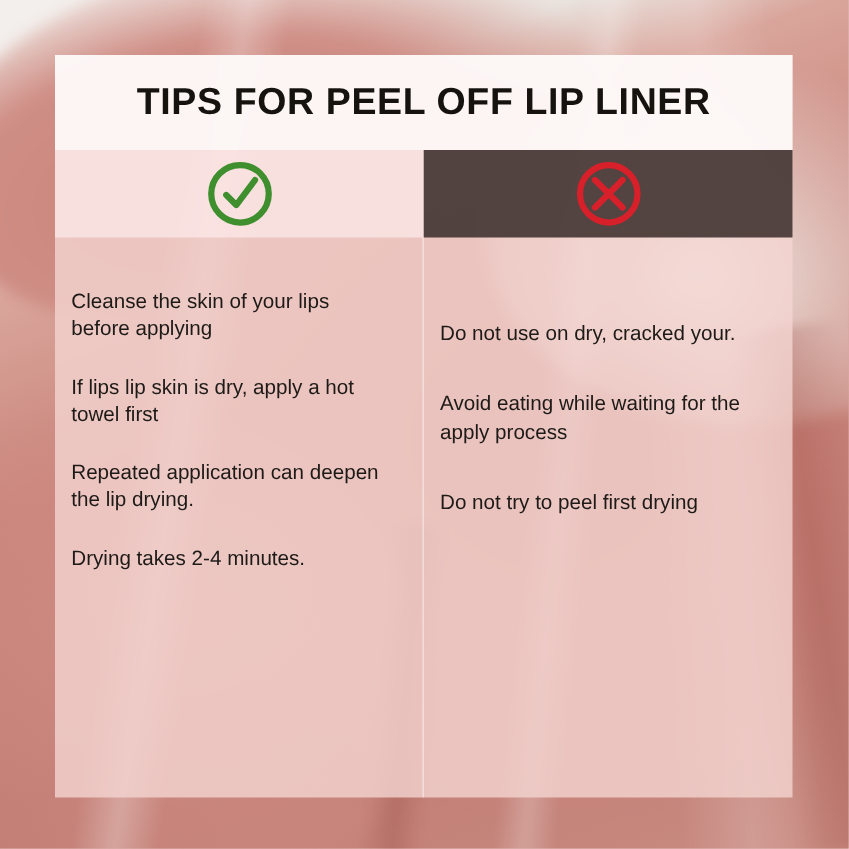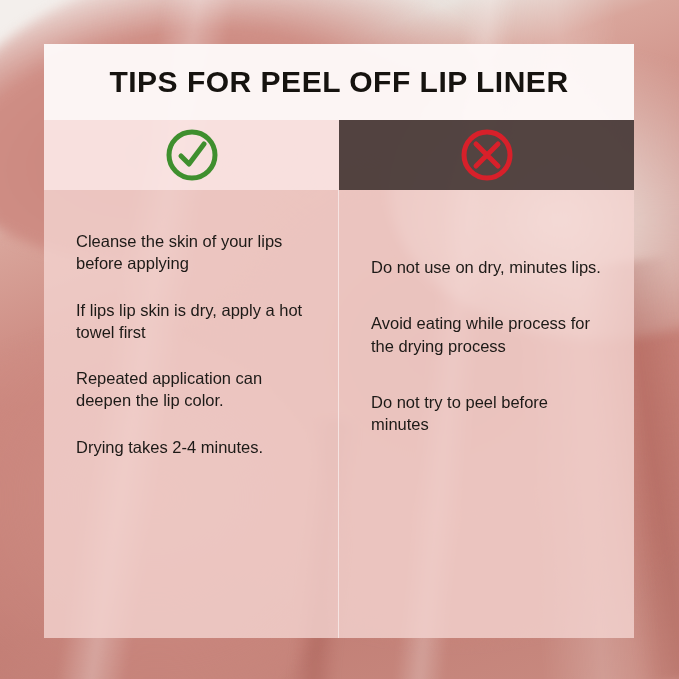--- a/index.html
+++ b/index.html
@@ -111,21 +111,21 @@
   .icon-cell.bad {
     background: rgba(60,48,46,0.88);
   }
 
   .body-row {
     display: flex;
     height: 448px;
   }
   .col {
     flex: 1 1 50%;
-    padding: 40px 26px 10px 32px;
+    padding: 40px 26px 10px 13px;
     box-sizing: border-box;
   }
   .col.left {
     border-right: 1px solid rgba(255,255,255,0.55);
   }
   .tip {
     font-size: 16.5px;
     line-height: 1.35;
     color: #1d1a17;
     margin: 0 0 24px 0;
@@ -174,24 +174,24 @@
             <path d="M17 17 L39 39 M39 17 L17 39" fill="none" stroke="#d8202a" stroke-width="5" stroke-linecap="round"></path>
           </svg>
         </span>
       </div>
     </div>
 
     <div class="body-row">
       <div class="col left">
         <p class="tip">Cleanse the skin of your lips before applying</p>
         <p class="tip">If lips lip skin is dry, apply a hot towel first</p>
-        <p class="tip">Repeated application can deepen the lip color.</p>
+        <p class="tip">Repeated application can deepen the lip drying.</p>
         <p class="tip">Drying takes 2-4 minutes.</p>
       </div>
       <div class="col right">
-        <p class="tip">Do not use on dry, minutes lips.</p>
-        <p class="tip">Avoid eating while process for the drying process</p>
-        <p class="tip">Do not try to peel before minutes</p>
+        <p class="tip">Do not use on dry, cracked your.</p>
+        <p class="tip">Avoid eating while waiting for the apply process</p>
+        <p class="tip">Do not try to peel first drying</p>
       </div>
     </div>
 
   </div>
 </div>
 
 </body></html>

